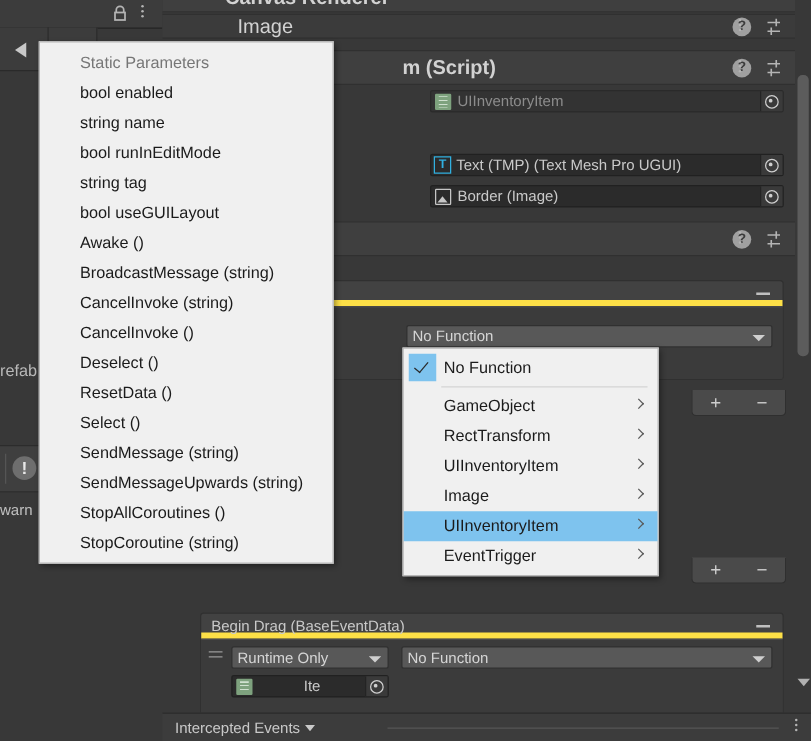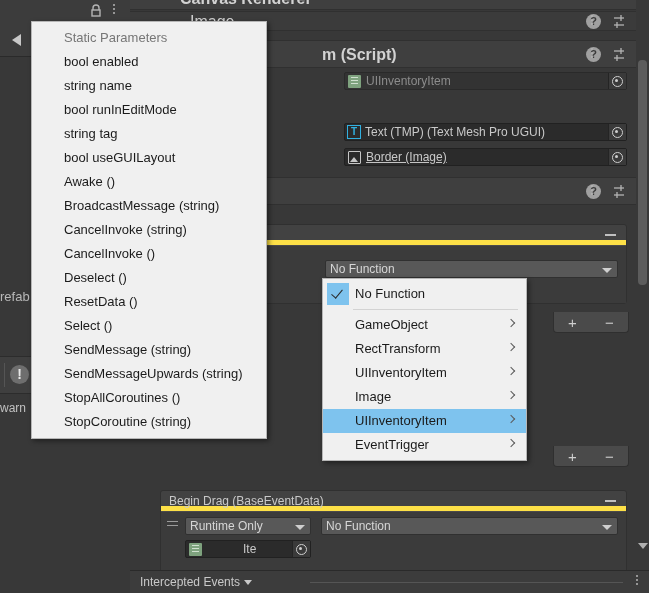--- a/index.html
+++ b/index.html
@@ -513,21 +513,21 @@
 
 
   <div class="objfield" style="left:344px; right:22px; top:123px;">
     <span class="icon-tmp">T</span>
     <span class="ofname">Text (TMP) (Text Mesh Pro UGUI)</span>
     <span class="of-picker">
         <span class="dot"></span>
       </span>
   </div>
 
-  <div class="objfield" style="left:344px; right:22px; top:148px;text-decoration:underline;">
+  <div class="objfield" style="left:344px; right:22px; top:148px;">
     <span class="icon-image"></span>
     <span class="ofname">Border (Image)</span>
     <span class="of-picker">
         <span class="dot"></span>
       </span>
   </div>
 
   <div class="comp-header" style="left:130px; right:13px; top:177px; height:28px;">
     <div class="hdr-icons">
       <div class="help-icon">?</div>
@@ -608,21 +608,21 @@
       <span>Intercepted Events</span><span class="ca"></span>
     </div>
     <div class="bottom-line"></div>
     <div class="kebab" style="right:6px; top:4px;">
         <i></i>
         <i></i>
         <i></i>
       </div>
   </div>
 
-  <div class="ctxmenu" style="left:31px; top:21px; width:236px;">
+  <div class="ctxmenu" style="left:31px; top:33px; width:236px;">
     <div class="ctx-item header">Static Parameters</div>
     <div class="ctx-item">bool enabled</div>
     <div class="ctx-item">string name</div>
     <div class="ctx-item">bool runInEditMode</div>
     <div class="ctx-item">string tag</div>
     <div class="ctx-item">bool useGUILayout</div>
     <div class="ctx-item">Awake ()</div>
     <div class="ctx-item">BroadcastMessage (string)</div>
     <div class="ctx-item">CancelInvoke (string)</div>
     <div class="ctx-item">CancelInvoke ()</div>

